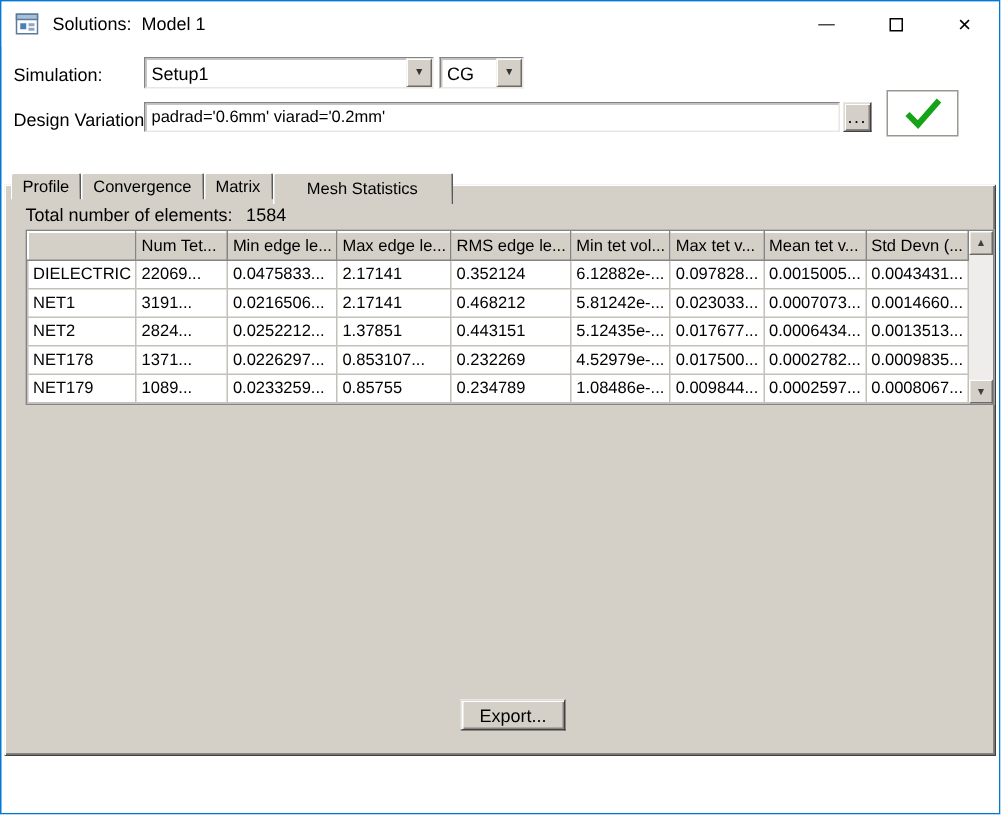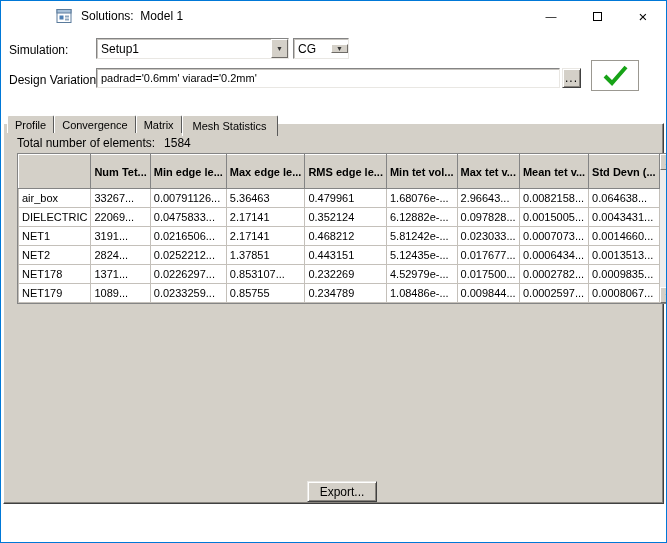--- a/index.html
+++ b/index.html
@@ -4,21 +4,21 @@
 <style>
   html,body { margin:0; padding:0; background:#ffffff; }
   * { box-sizing:border-box; }
   .win {
     position:relative; width:667px; height:543px;
     background:#ffffff; border:1px solid #0078d7;
     font-family:"Liberation Sans", sans-serif; font-size:12px; color:#000;
     overflow:hidden;
   }
   
-  .titlebar { position:absolute; top:0; left:0; right:0; height:30px; display:flex; align-items:center; background:#fff;margin-left:46px; }
+  .titlebar { position:absolute; top:0; left:0; right:0; height:30px; display:flex; align-items:center; background:#fff; }
   .app-icon { margin-left:9px; width:16px; height:16px; flex:0 0 auto; }
   .title-text { margin-left:9px; font-size:12px; white-space:pre; }
   .caption-btns { margin-left:auto; display:flex; height:30px; }
   .cap-btn { width:46px; height:30px; display:flex; align-items:center; justify-content:center; color:#000; }
   .cap-btn.min span { font-size:11px; }
   .cap-btn.max span { display:block; width:9px; height:9px; border:1px solid #000; font-size:0; }
   .cap-btn.close span { font-size:15px; line-height:15px; }
   
   .btn3d {
     background:#d4d0c8; color:#000;
@@ -36,39 +36,39 @@
   .combo { position:absolute; display:flex; align-items:stretch; }
   .combo .field { flex:1; padding:2px 4px; font-size:12px; overflow:hidden; white-space:nowrap; display:flex; align-items:center; }
   .combo .drop { width:17px; background:#d4d0c8; border:1px solid; border-color:#fff #6e6b67 #6e6b67 #fff;
                  display:flex; align-items:center; justify-content:center; font-size:7px; color:#333; }
   .textbox { position:absolute; padding:2px 4px; font-size:11px; white-space:nowrap; overflow:hidden; display:flex; align-items:center; }
   
   .tabstrip { position:absolute; left:6px; top:114px; height:20px; display:flex; align-items:flex-start; z-index:3; }
   .tab { height:18px; padding:0 7px; background:#d4d0c8;
          border:1px solid; border-color:#fff #5a5a5a #5a5a5a #fff; border-bottom:none;
          border-radius:2px 2px 0 0; display:flex; align-items:center; font-size:11px; white-space:nowrap; }
-  .tab.active { height:21px; margin-bottom:-2px; padding:0 10px; position:relative; z-index:4; }
+  .tab.active { height:21px; margin-bottom:-2px; padding:0 22px; position:relative; z-index:4; }
   .tabpage { position:absolute; left:2px; right:2px; top:122px; height:381px; background:#d4d0c8;
              border:1px solid; border-color:#fff #404040 #404040 #fff;
              box-shadow: inset -1px -1px 0 #87837d; z-index:2; }
   
   .total-line { position:absolute; left:13px; top:12px; font-size:12px; }
   .total-line .val { margin-left:9px; }
   .gridwrap { position:absolute; left:13px; top:29px; display:flex; border:1px solid #848484; background:#fff; }
   table.grid { border-collapse:collapse; table-layout:fixed; font-size:11px; }
-  table.grid th { height:34px; background:#d4d0c8; font-weight:bold; font-size:11px; text-align:left;
+  table.grid th { height:19px; background:#d4d0c8; font-weight:normal; font-size:11px; text-align:left;
                   border:1px solid; border-color:#fff #848484 #848484 #fff; padding:0 3px;
                   white-space:nowrap; overflow:hidden; }
   table.grid td { height:19px; background:#fff; border:1px solid #c4c0ba; padding:0 3px;
                   white-space:nowrap; overflow:hidden; font-size:11px; }
   .vscroll { width:16px; background:#efedec; display:flex; flex-direction:column; justify-content:space-between; }
   .scroll-btn { width:16px; height:16px; background:#d4d0c8; border:1px solid; border-color:#fff #6e6b67 #6e6b67 #fff;
                 display:flex; align-items:center; justify-content:center; font-size:7px; color:#3f3f3f; }
   
-  .export-btn { position:absolute; left:303px; top:342px; width:70px; height:21px;margin-top:15px; }
+  .export-btn { position:absolute; left:303px; top:342px; width:70px; height:21px; }
   .close-btn  { position:absolute; left:296px; top:514px; width:75px; height:23px;margin-top:48px; }
   .browse-btn { position:absolute; left:561px; top:67px; width:19px; height:20px; letter-spacing:1px; }
   .check-btn  { position:absolute; left:590px; top:59px; width:48px; height:31px; background:#fff;
                 border:1px solid #9b9891; display:flex; align-items:center; justify-content:center; }
 </style>
 </head>
 <body>
 
 <div class="win">
 
@@ -92,21 +92,21 @@
           <span>×</span>
         </div>
     </div>
   </div>
 
   <span class="lbl" style="left:8px; top:42px;">Simulation:</span>
   <div class="combo sunken" style="left:95px; top:37px; width:193px; height:21px;">
     <span class="field">Setup1</span>
     <span class="drop">▼</span>
   </div>
-  <div class="combo sunken" style="left:292px; top:37px; width:56px; height:21px;align-items:center;">
+  <div class="combo sunken" style="left:292px; top:37px; width:56px; height:21px;">
     <span class="field">CG</span>
     <span class="drop">▼</span>
   </div>
 
   <span class="lbl" style="left:8px; top:72px;">Design Variation:</span>
   <div class="textbox sunken" style="left:95px; top:67px; width:464px; height:20px;">padrad='0.6mm' viarad='0.2mm'</div>
   <div class="btn3d browse-btn">...</div>
   <div class="check-btn">
     <svg width="30" height="24" viewBox="0 0 30 24">
       <polyline points="5,12 12,19 26,3" fill="none" stroke="#17a317" stroke-width="4"></polyline>
@@ -154,31 +154,20 @@
             <th>Max edge le...</th>
             <th>RMS edge le...</th>
             <th>Min tet vol...</th>
             <th>Max tet v...</th>
             <th>Mean tet v...</th>
             <th>Std Devn (...</th>
           </tr>
         </thead>
         <tbody>
             <tr>
-              <td>air_box</td>
-              <td>33267...</td>
-              <td>0.00791126...</td>
-              <td>5.36463</td>
-              <td>0.479961</td>
-              <td>1.68076e-...</td>
-              <td>2.96643...</td>
-              <td>0.0082158...</td>
-              <td>0.064638...</td>
-            </tr>
-            <tr>
               <td>DIELECTRIC</td>
               <td>22069...</td>
               <td>0.0475833...</td>
               <td>2.17141</td>
               <td>0.352124</td>
               <td>6.12882e-...</td>
               <td>0.097828...</td>
               <td>0.0015005...</td>
               <td>0.0043431...</td>
             </tr>

